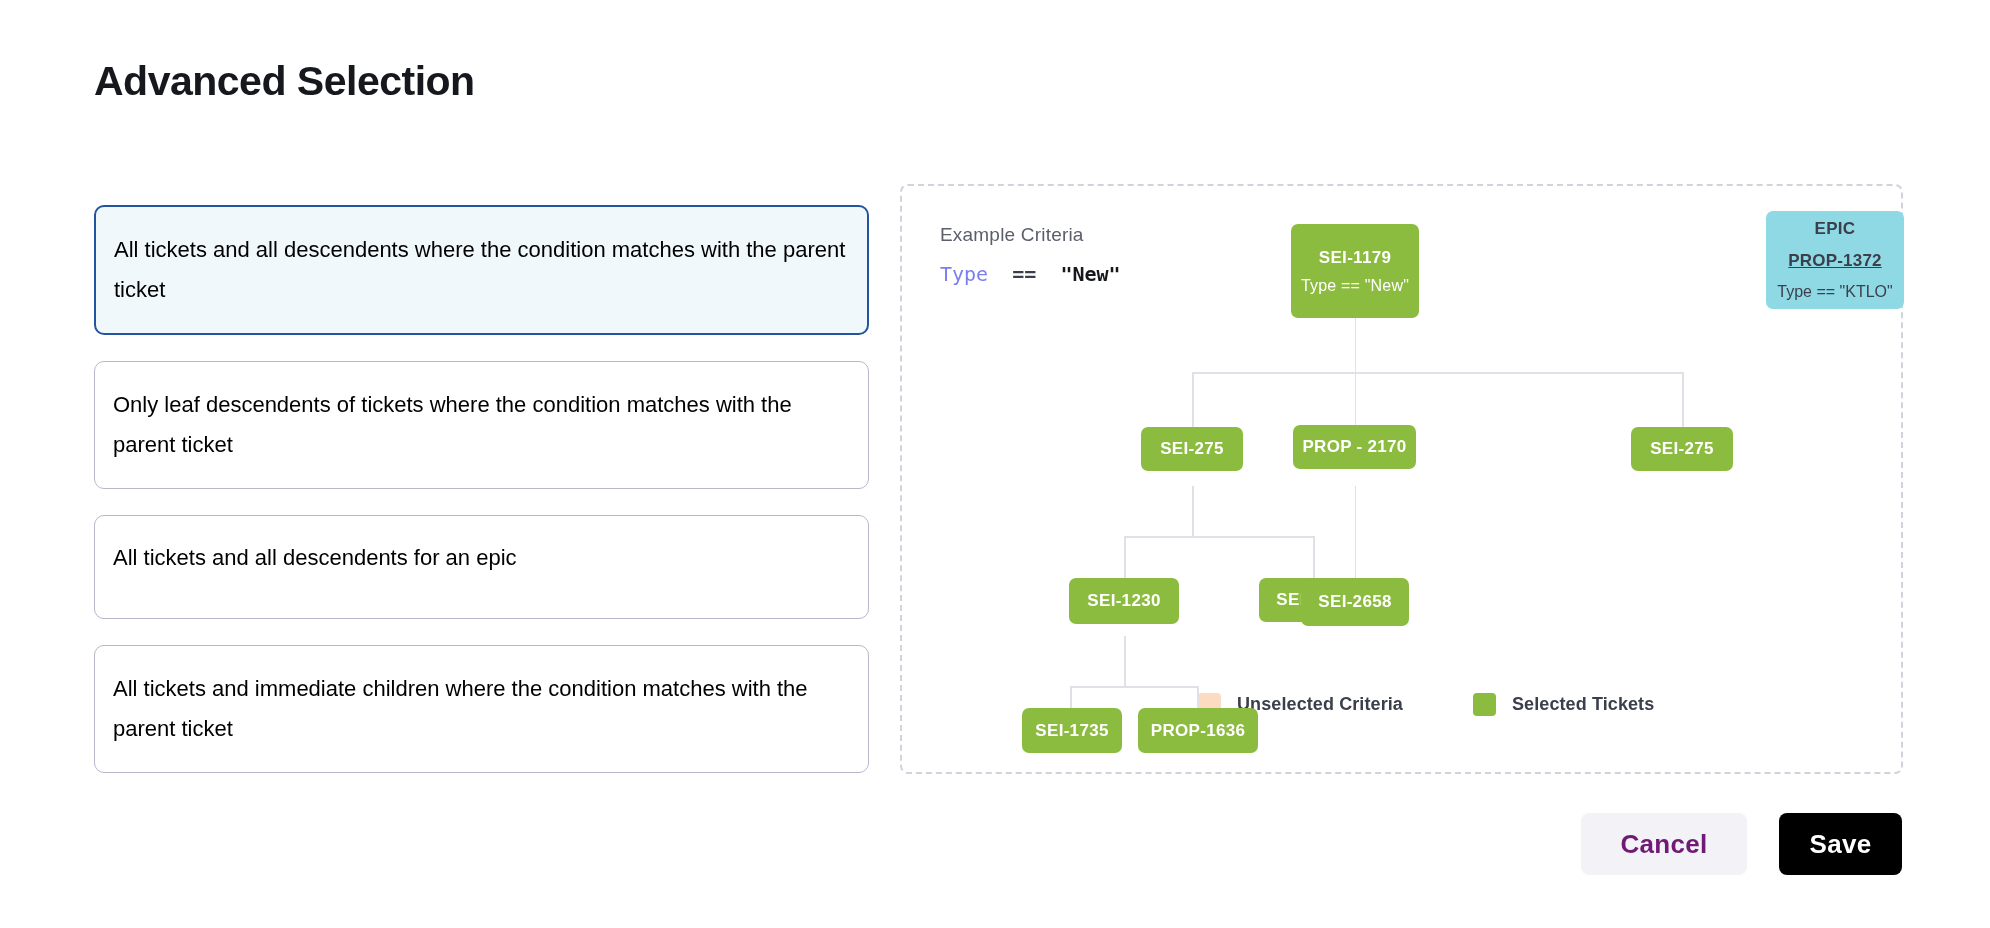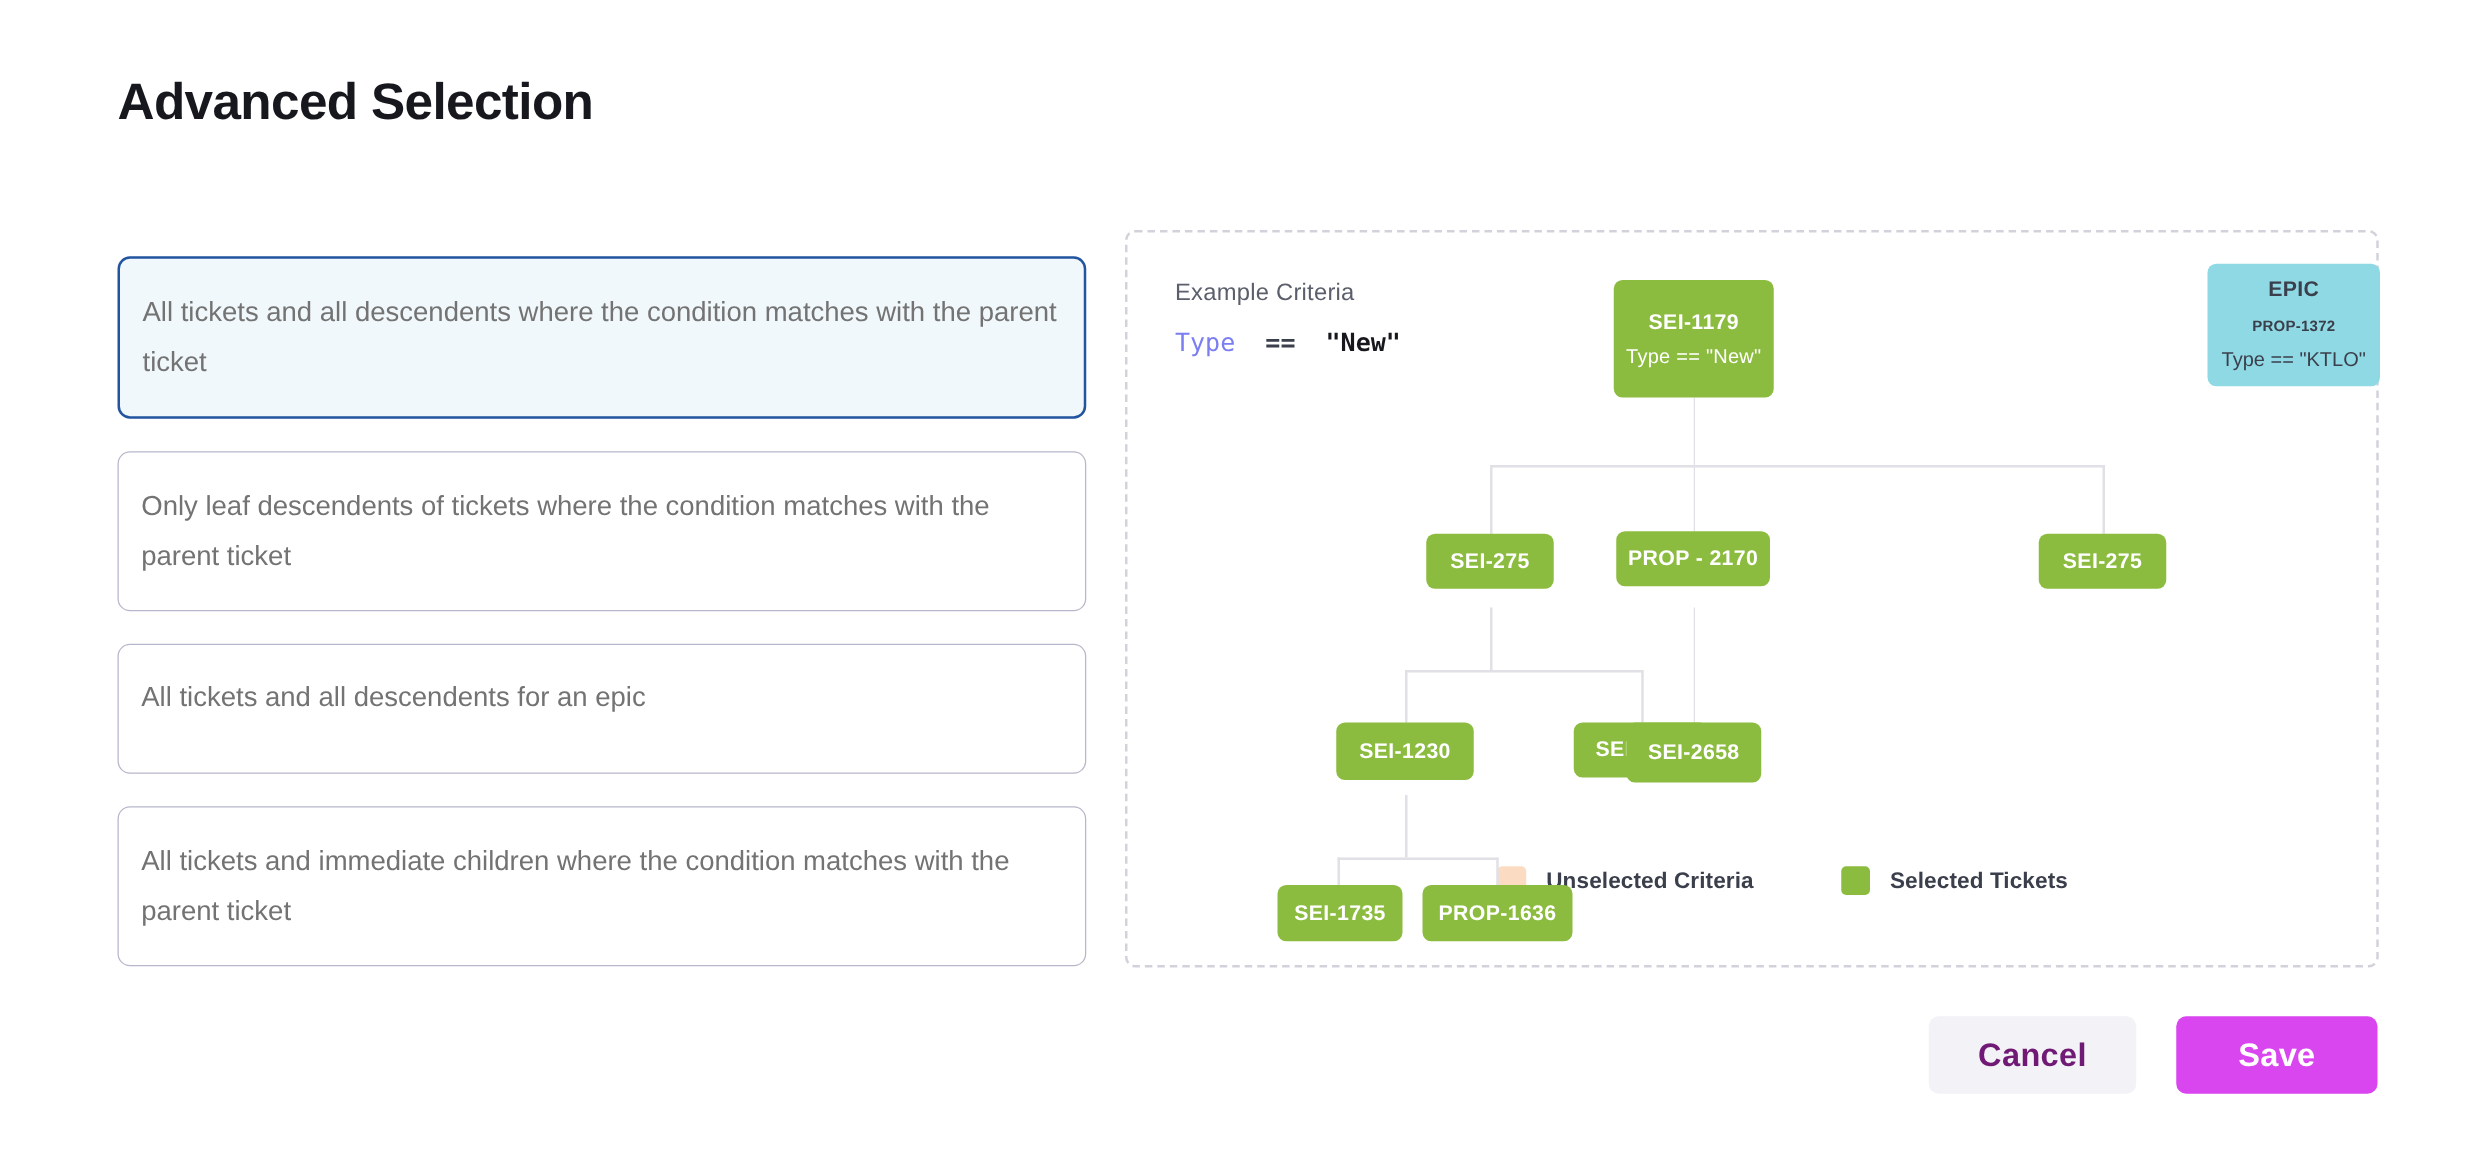--- a/index.html
+++ b/index.html
@@ -36,21 +36,21 @@
     left: 94px;
     top: 205px;
     width: 775px;
   }
 
   .option-card {
     width: 775px;
     border-radius: 10px;
     border: 1.5px solid #b7b7cb;
     background: #ffffff;
-    color: #737373;
+    color: #000000;
     font-size: 22px;
     line-height: 40px;
     padding: 23px 20px 23px 18px;
     margin-bottom: 26px;
     cursor: pointer;
   }
   .option-card.selected {
     border: 2px solid #22549f;
     background: #f1f8fb;
   }
@@ -113,21 +113,21 @@
     font-weight: bold;
     letter-spacing: 0.3px;
   }
   .node .nl2 {
     font-size: 16px;
     font-weight: normal;
     margin-top: 9px;
     letter-spacing: 0.2px;
   }
   .node.epic .nl1 { font-size: 17px; }
-  .node.epic .nl2 { font-size: 12px; font-weight: bold; margin-top: 12px; }
+  .node.epic .nl2 { font-size: 17px; font-weight: bold; margin-top: 12px; text-decoration: underline; }
   .node.epic .nl3 { font-size: 16px; font-weight: normal; margin-top: 12px; }
 
   
   .conn {
     position: absolute;
     background: #e0e0e6;
     z-index: 1;
   }
   .conn.v { width: 1.5px; }
   .conn.h { height: 1.5px; }
@@ -165,23 +165,23 @@
     cursor: pointer;
     font-family: "Liberation Sans", sans-serif;
   }
   #cancel-button {
     background: #f2f2f7;
     color: #701a75;
     width: 166px;
     height: 62px;
   }
   #save-button {
-    background: #d946ef;
+    background: #000000;
     color: #ffffff;
-    width: 161px;
+    width: 123px;
     height: 62px;
   }
 </style>
 </head>
 <body>
 
 <div id="page">
 
   <h1 id="page-title">Advanced Selection</h1>
 

